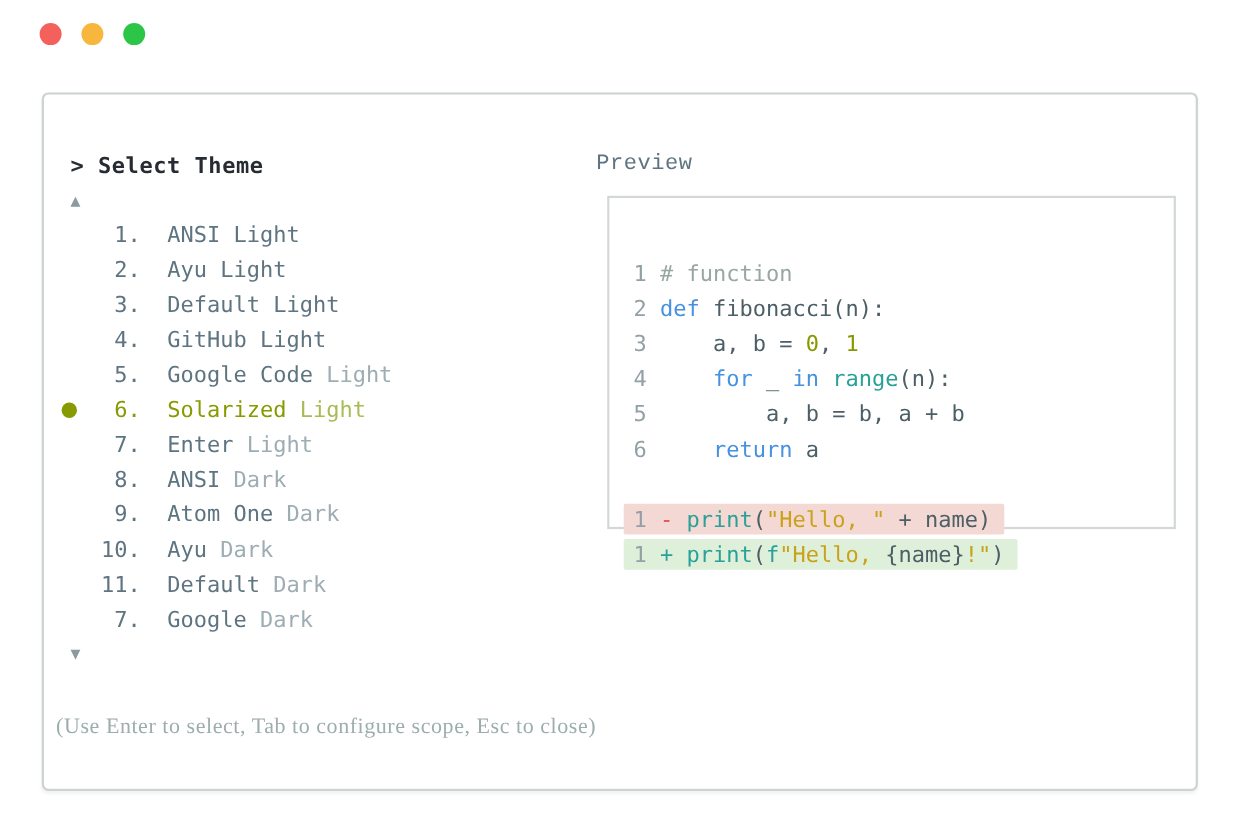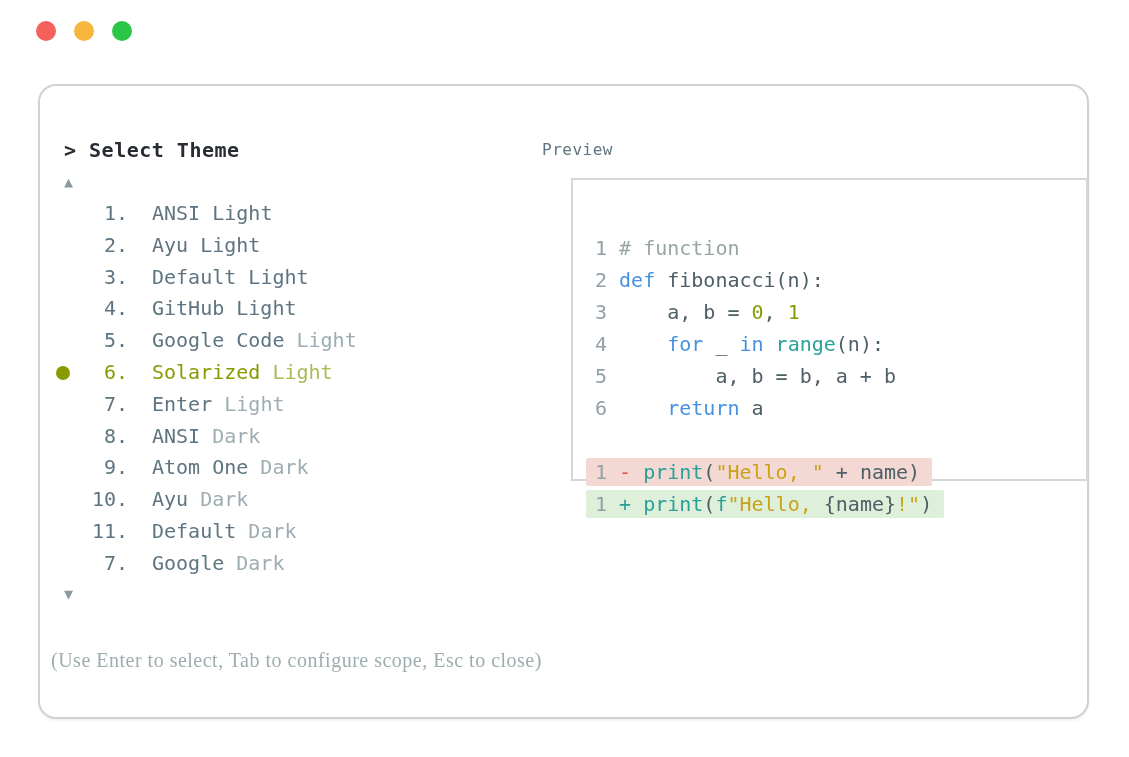--- a/index.html
+++ b/index.html
@@ -8,42 +8,42 @@
     --keyword:#4691e0; --builtin:#2aa198; --string:#c9a21a; --number:#859900;
     --comment:#98a6a4; --code-default:#4c5e66; --line-number:#93a0a6;
     --removed:#de5050; --added:#2aa198; --removed-bg:#f3d8d3; --added-bg:#def0da;
   }
   *{box-sizing:border-box;margin:0;padding:0;}
   html,body{width:1129px;height:757px;background:#ffffff;overflow:hidden;
     font-family:"DejaVu Sans Mono","Liberation Mono",monospace;}
   .traffic{position:absolute;left:36px;top:21px;display:flex;gap:18px;}
   .tl{width:20px;height:20px;border-radius:50%;display:inline-block;}
   .panel{position:absolute;left:38px;top:84px;width:1051px;height:635px;
-    border:2px solid var(--panel-border);border-radius:18px;background:#fff;
+    border:2px solid var(--panel-border);border-radius:6px;background:#fff;
     box-shadow:0 2px 3px rgba(0,0,0,0.05);}
   .prompt{position:absolute;left:24px;top:48px;height:32px;line-height:32px;
     font-size:20px;color:var(--prompt);font-weight:600;letter-spacing:0.5px;}
   .preview-label{position:absolute;left:502px;top:48px;height:32px;line-height:32px;
-    font-size:16px;color:var(--list-primary);letter-spacing:0.5px;}
+    font-size:20px;color:var(--list-primary);letter-spacing:0.5px;font-family:Liberation Mono, monospace;}
   .scroll-ind{position:absolute;left:24px;height:28px;line-height:28px;
     font-size:15px;color:#8b9aa0;cursor:default;}
   .scroll-up{top:82px;}
   .scroll-down{top:494px;}
   .tlist{position:absolute;left:14px;top:112px;width:470px;}
   .trow{display:flex;height:31.8px;line-height:31.8px;font-size:20px;
     color:var(--list-primary);cursor:pointer;white-space:pre;}
   .bcol{width:26px;position:relative;}
   .bullet{position:absolute;left:2px;top:9px;width:14px;height:14px;border-radius:50%;
     background:var(--accent);}
   .num{width:48px;text-align:right;}
   .gap{width:24px;}
   .sfx.muted{color:var(--list-muted);}
   .trow.sel .num,.trow.sel .lbl{color:var(--accent);}
   .trow.sel .sfx{color:var(--accent-muted);}
-  .pbox{position:absolute;left:531px;top:92px;width:517px;height:303px;
+  .pbox{position:absolute;left:512px;top:92px;width:517px;height:303px;
     border:2px solid var(--box-border);background:#fff;}
   .code{position:absolute;left:22px;top:52px;font-size:20px;white-space:pre;}
   .cline{height:32px;line-height:32px;}
   .lnum{color:var(--line-number);margin-right:12px;}
   .tk-default{color:var(--code-default);} .tk-keyword{color:var(--keyword);}
   .tk-builtin{color:var(--builtin);text-align:center;} .tk-string{color:var(--string);}
   .tk-number{color:var(--number);} .tk-comment{color:var(--comment);}
   .tk-removed{color:var(--removed);} .tk-added{color:var(--added);}
   .cline.blank{height:32px;}
   .dline{height:32px;line-height:32px;}

